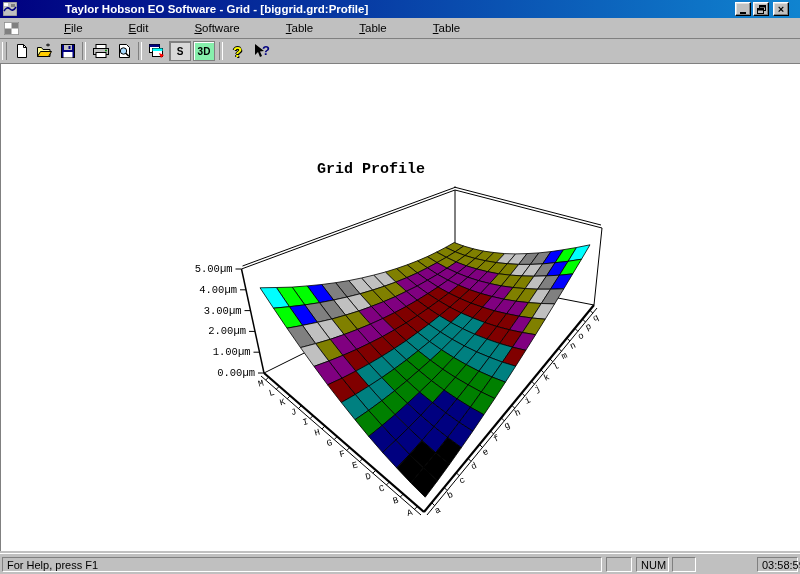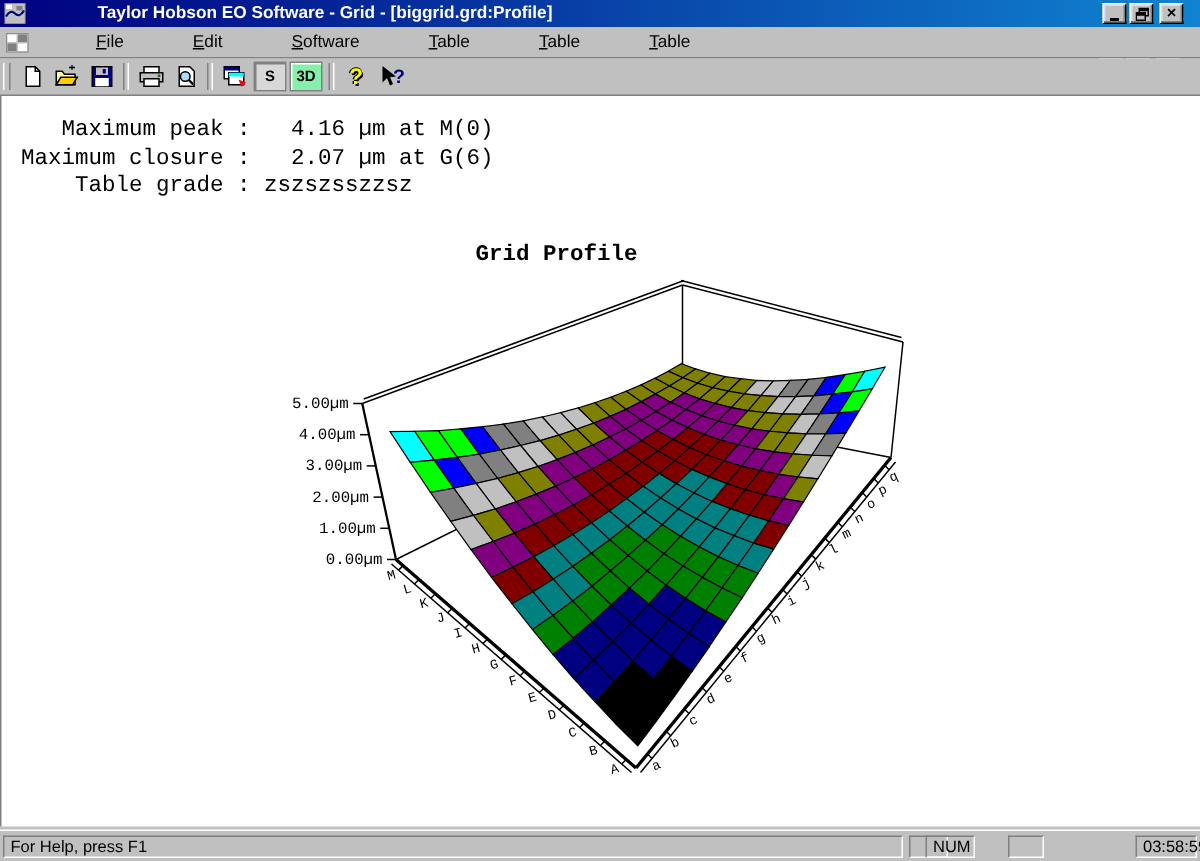--- a/index.html
+++ b/index.html
@@ -167,25 +167,20 @@
     </div>
     <div class="tbtn">
       <svg width="18" height="16" viewBox="0 0 18 16">
         <path d="M3 1l0 11 3-3 2 5 2-1-2-4.5 4-0.5z" fill="#000"></path>
         <text x="10" y="12" font-family="Liberation Sans,sans-serif" font-size="13" font-weight="bold" fill="#000080">?</text>
       </svg>
     </div>
   </div>
 
   <div id="client">
-    <div id="stats">
-      <div>   Maximum peak :   4.16 µm at M(0)</div>
-      <div>Maximum closure :   2.07 µm at G(6)</div>
-      <div>    Table grade : zszszsszzsz</div>
-    </div>
     <svg id="chart-svg" width="799" height="487">
         <text x="370" y="109" text-anchor="middle" font-family="Liberation Mono,monospace" font-size="15" font-weight="bold" fill="#000">Grid Profile</text>
         <line x1="240.5" y1="205" x2="454" y2="126" stroke="#000" stroke-width="1"></line>
         <line x1="241.5" y1="202" x2="455" y2="123" stroke="#000" stroke-width="1"></line>
         <line x1="454" y1="126" x2="601" y2="164" stroke="#000" stroke-width="1"></line>
         <line x1="453" y1="123" x2="600" y2="161" stroke="#000" stroke-width="1"></line>
         <line x1="263" y1="309" x2="240.5" y2="205" stroke="#000" stroke-width="1.5"></line>
         <line x1="454" y1="214" x2="454" y2="126" stroke="#000" stroke-width="1"></line>
         <line x1="593" y1="241" x2="601" y2="164" stroke="#000" stroke-width="1"></line>
         <line x1="263" y1="309" x2="454" y2="214" stroke="#000" stroke-width="1"></line>
@@ -459,21 +454,21 @@
         <line x1="588.772525" y1="246.14757249999997" x2="591.772525" y2="249.14757249999997" stroke="#000" stroke-width="1"></line>
         <text x="595.772525" y="256.14757249999997" text-anchor="middle" font-family="Liberation Mono,monospace" font-size="9" fill="#000" transform="rotate(-25 595.772525 256.14757249999997)">q</text>
       </svg>
   </div>
 
   <div id="statusbar">
     <div class="spanel" style="left:2px;width:600px;text-align:right;">
       <span>For Help, press F1</span>
     </div>
     <div class="spanel" style="left:606px;width:26px;"></div>
-    <div class="spanel" style="left:617px;width:33px;">
+    <div class="spanel" style="left:636px;width:33px;">
       <span>NUM</span>
     </div>
     <div class="spanel" style="left:672px;width:24px;"></div>
     <div class="spanel" style="left:707px;width:48px;margin-top:28px;">
       <span>04/27/00</span>
     </div>
     <div class="spanel" style="left:757px;width:41px;">
       <span>03:58:59</span>
     </div>
   </div>

